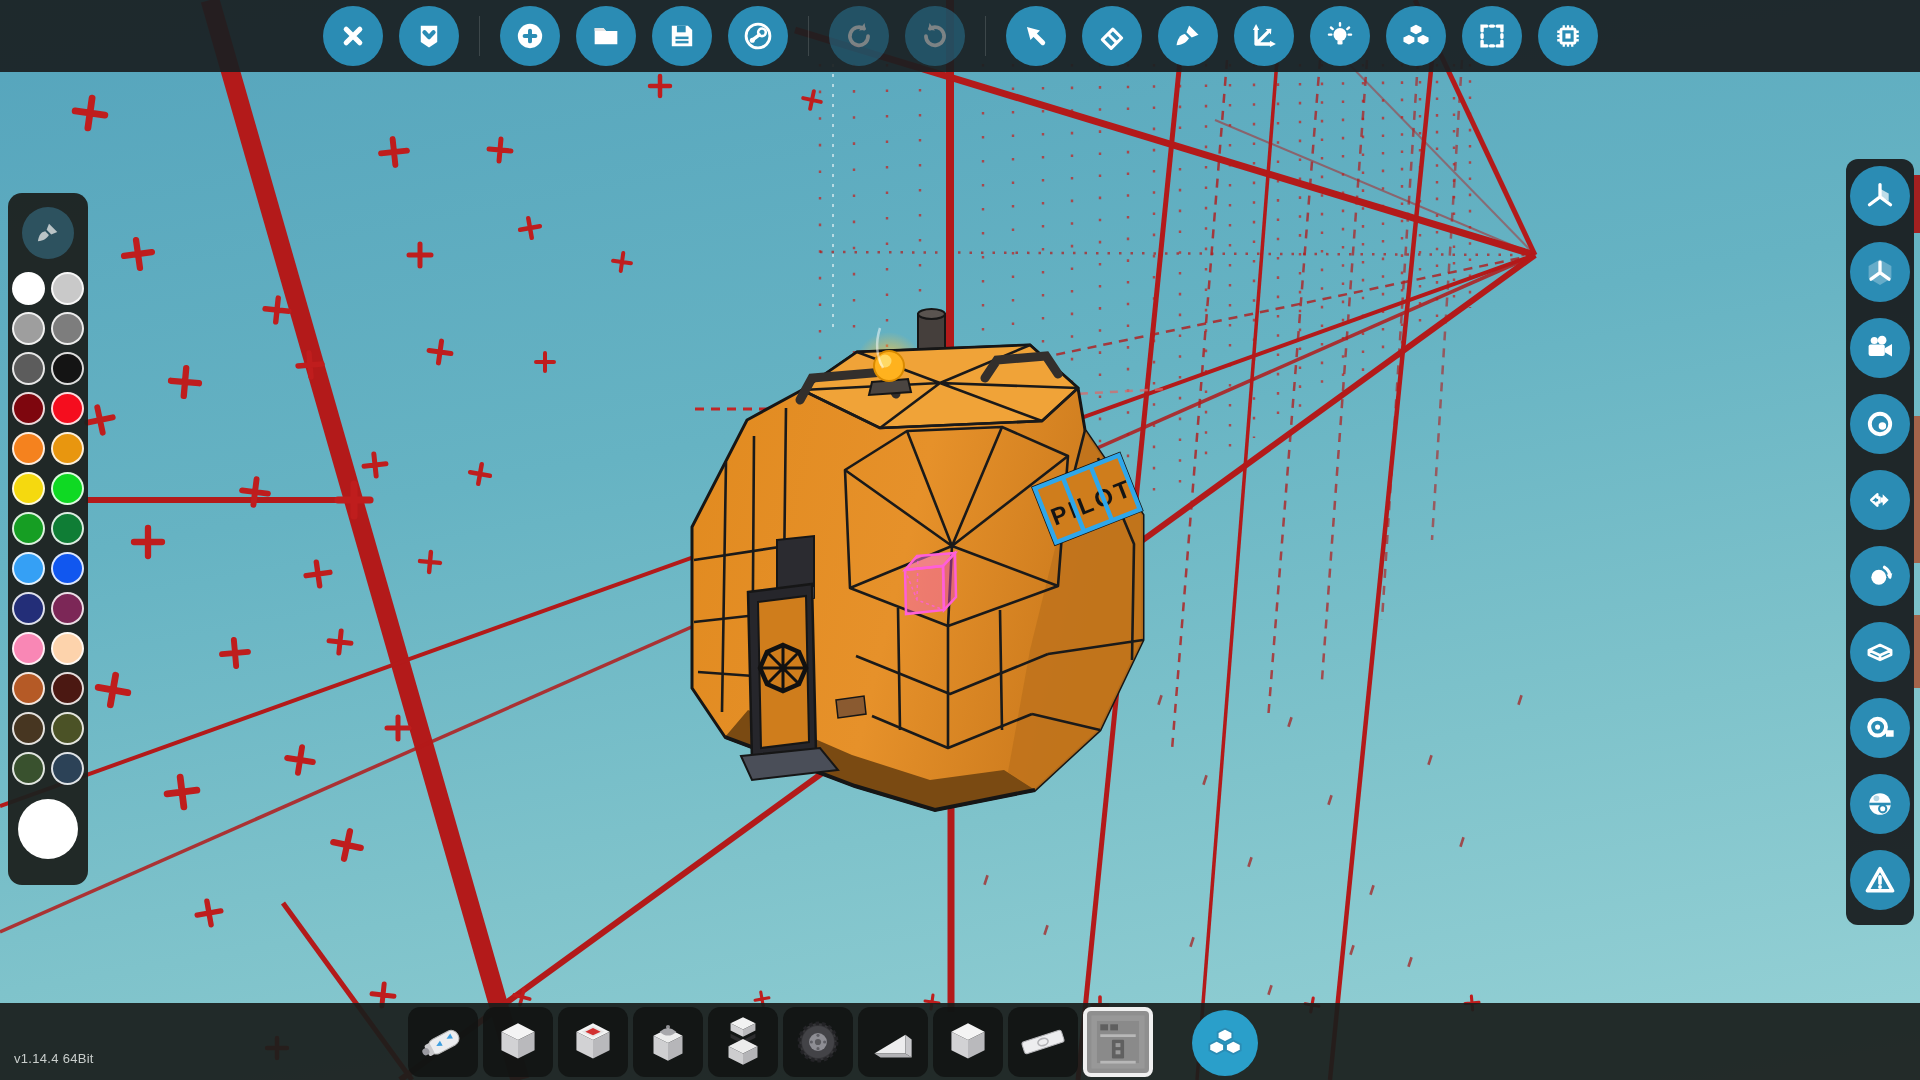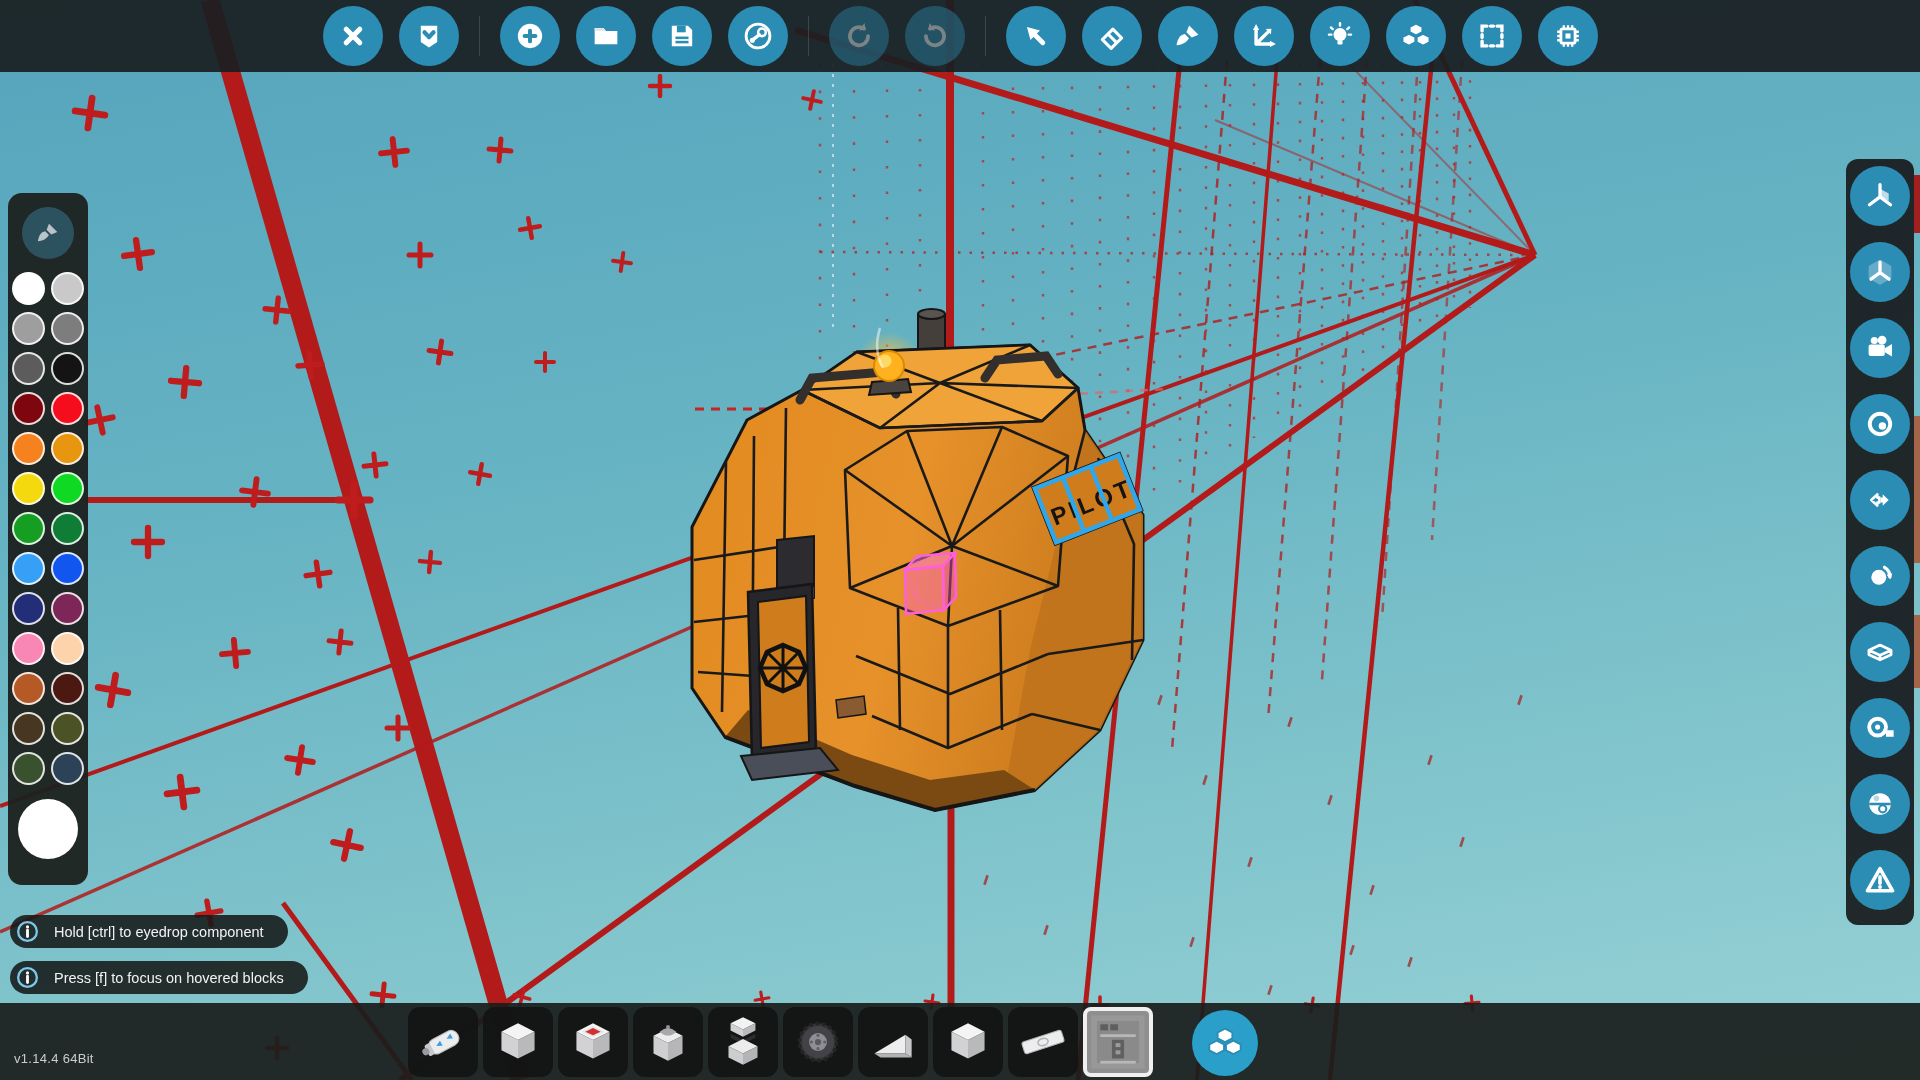--- a/index.html
+++ b/index.html
@@ -674,34 +674,14 @@
         <g stroke="#2b8cb4" stroke-width="1.1">
           <path d="M12 3.4 l4.4 2.2 v3.6 l-4.4 2.2 l-4.4 -2.2 V5.6 Z" fill="#fff"></path>
           <path d="M7 10.6 l4.4 2.2 v3.6 L7 18.6 l-4.4 -2.2 v-3.6 Z" fill="#fff"></path>
           <path d="M17 10.6 l4.4 2.2 v3.6 L17 18.6 l-4.4 -2.2 v-3.6 Z" fill="#fff"></path>
         </g>
       </svg>
     </div>
 
   <div class="version">v1.14.4 64Bit</div>
 
-  <div class="tooltip-pill" id="tooltip-1">
-    <span class="icon">
-        <svg viewBox="0 0 24 24" xmlns="http://www.w3.org/2000/svg">
-          <circle cx="12" cy="12" r="9" fill="none" stroke="#7cc8ea" stroke-width="2.2"></circle>
-          <circle cx="12" cy="7.6" r="1.5" fill="#fff"></circle>
-          <path d="M12 10.8 V16.8" stroke="#fff" stroke-width="2.7" stroke-linecap="round"></path>
-        </svg>
-      </span>
-    <span class="tooltip-text">Hold [ctrl] to eyedrop component</span>
-  </div>
-  <div class="tooltip-pill" id="tooltip-2">
-    <span class="icon">
-        <svg viewBox="0 0 24 24" xmlns="http://www.w3.org/2000/svg">
-          <circle cx="12" cy="12" r="9" fill="none" stroke="#7cc8ea" stroke-width="2.2"></circle>
-          <circle cx="12" cy="7.6" r="1.5" fill="#fff"></circle>
-          <path d="M12 10.8 V16.8" stroke="#fff" stroke-width="2.7" stroke-linecap="round"></path>
-        </svg>
-      </span>
-    <span class="tooltip-text">Press [f] to focus on hovered blocks</span>
-  </div>
 
 </div>
 
 </body></html>

